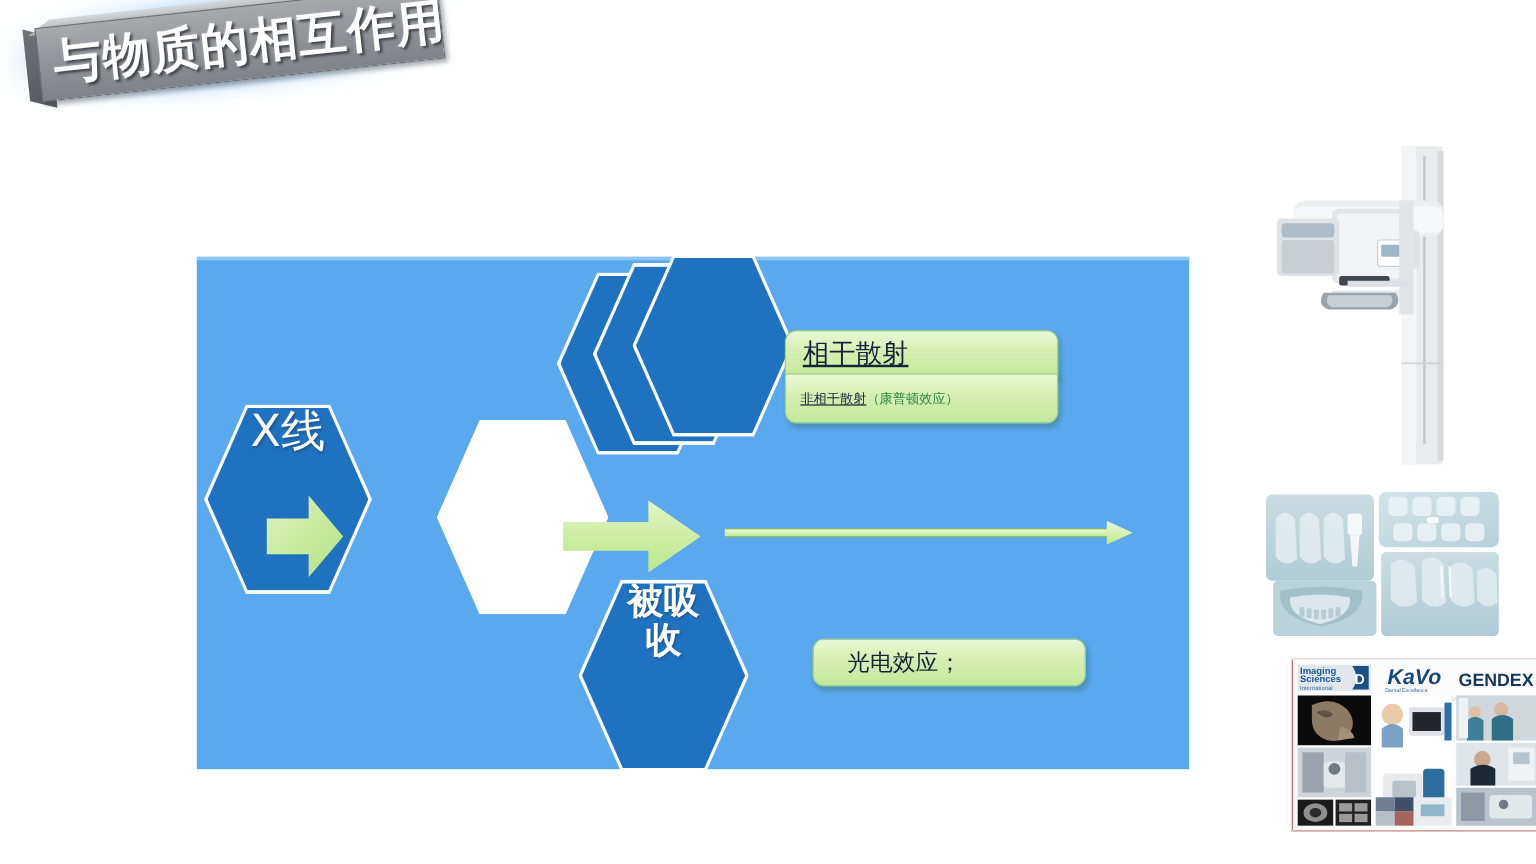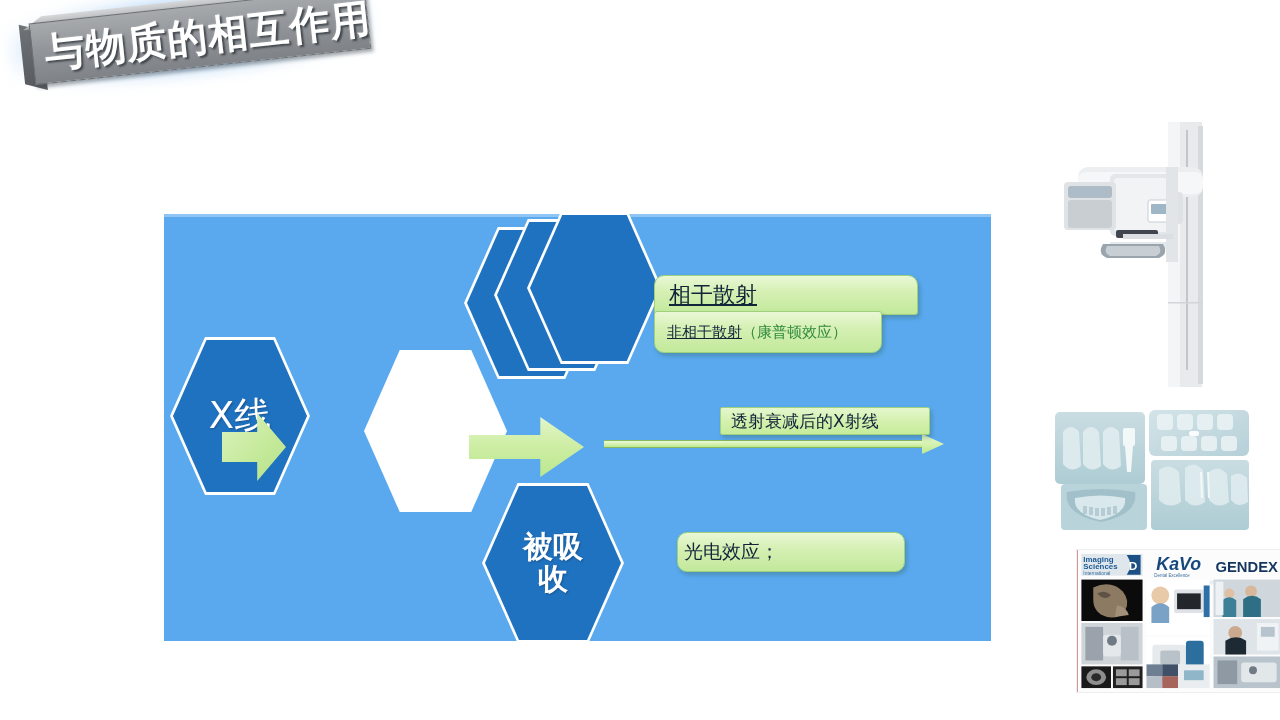--- a/index.html
+++ b/index.html
@@ -87,21 +87,21 @@
     height: 424px;
     background: #5aa9ef;
     border-top: 3px solid #8ec5f4;
   }
 
   .hex {
     position: absolute;
     background: #1f72bf;
     clip-path: polygon(25% 0%, 75% 0%, 100% 50%, 75% 100%, 25% 100%, 0% 50%);
     display: flex;
-    align-items: center;
+    align-items: flex-start;
     justify-content: center;
     text-align: center;
   }
   .hex-outline {
     position: absolute;
     background: #ffffff;
     clip-path: polygon(25% 0%, 75% 0%, 100% 50%, 75% 100%, 25% 100%, 0% 50%);
   }
   .hex-label {
     color: #ffffff;
@@ -195,31 +195,31 @@
     align-items: center;
     box-sizing: border-box;
     font-family: "DejaVu Serif", serif;
     color: #11243a;
   }
   .gbox-rounded { border-radius: 10px; }
   .gbox-label { white-space: nowrap; }
   .u { text-decoration: underline; }
 
   #gbox-coherent {
-    left: 490px; top: 58px; width: 264px; height: 40px;
+    left: 490px; top: 58px; width: 228px; height: 40px;
     border-radius: 10px 10px 3px 3px;
     padding-left: 14px;
     font-size: 22px;
     text-align: center;
   }
   #gbox-incoherent {
     left: 490px; top: 94px; width: 228px; height: 42px;
     border-radius: 3px 3px 10px 10px;
     padding-left: 12px;
-    font-size: 15px;
+    font-size: 11px;
   }
   #gbox-incoherent .green-note { color: #2f8a3f; }
 
   #gbox-transmitted {
     left: 556px; top: 190px; width: 210px; height: 28px;
     border-radius: 2px;
     padding-left: 10px;
     font-size: 17px;
     font-family: "DejaVu Sans", sans-serif;
     background: linear-gradient(180deg, #e4f7cd 0%, #d3f0ad 55%, #c6ec9c 100%);
@@ -227,21 +227,21 @@
 
   #gbox-refraction {
     left: 511px; top: 265px; width: 230px; height: 32px;
     border-radius: 0;
     padding-left: 12px;
     font-size: 22px;
   }
   #gbox-photoelectric {
     left: 513px; top: 315px; width: 228px; height: 40px;
     border-radius: 10px;
-    padding-left: 6px;
+    padding-left: 28px;
     font-size: 19px;
   }
   #gbox-auger {
     left: 513px; top: 362px; width: 228px; height: 40px;
     border-radius: 10px;
     padding-left: 14px;
     font-size: 19px;
   }
 
   
@@ -321,23 +321,20 @@
   <div class="gbox" id="gbox-coherent">
     <span class="gbox-label u">相干散射</span>
   </div>
 
   <div class="gbox" id="gbox-incoherent">
     <span class="gbox-label">
       <span class="u">非相干散射</span><span class="green-note">（康普顿效应）</span>
     </span>
   </div>
 
-  <div class="gbox" id="gbox-transmitted">
-    <span class="gbox-label">透射衰减后的X射线</span>
-  </div>
 
 
   <div class="gbox gbox-rounded" id="gbox-photoelectric">
     <span class="gbox-label">光电效应；</span>
   </div>
 
 </div>
 
 <div id="photo-panoramic">
   <svg class="photo-svg" viewBox="0 0 215 285" xmlns="http://www.w3.org/2000/svg">

